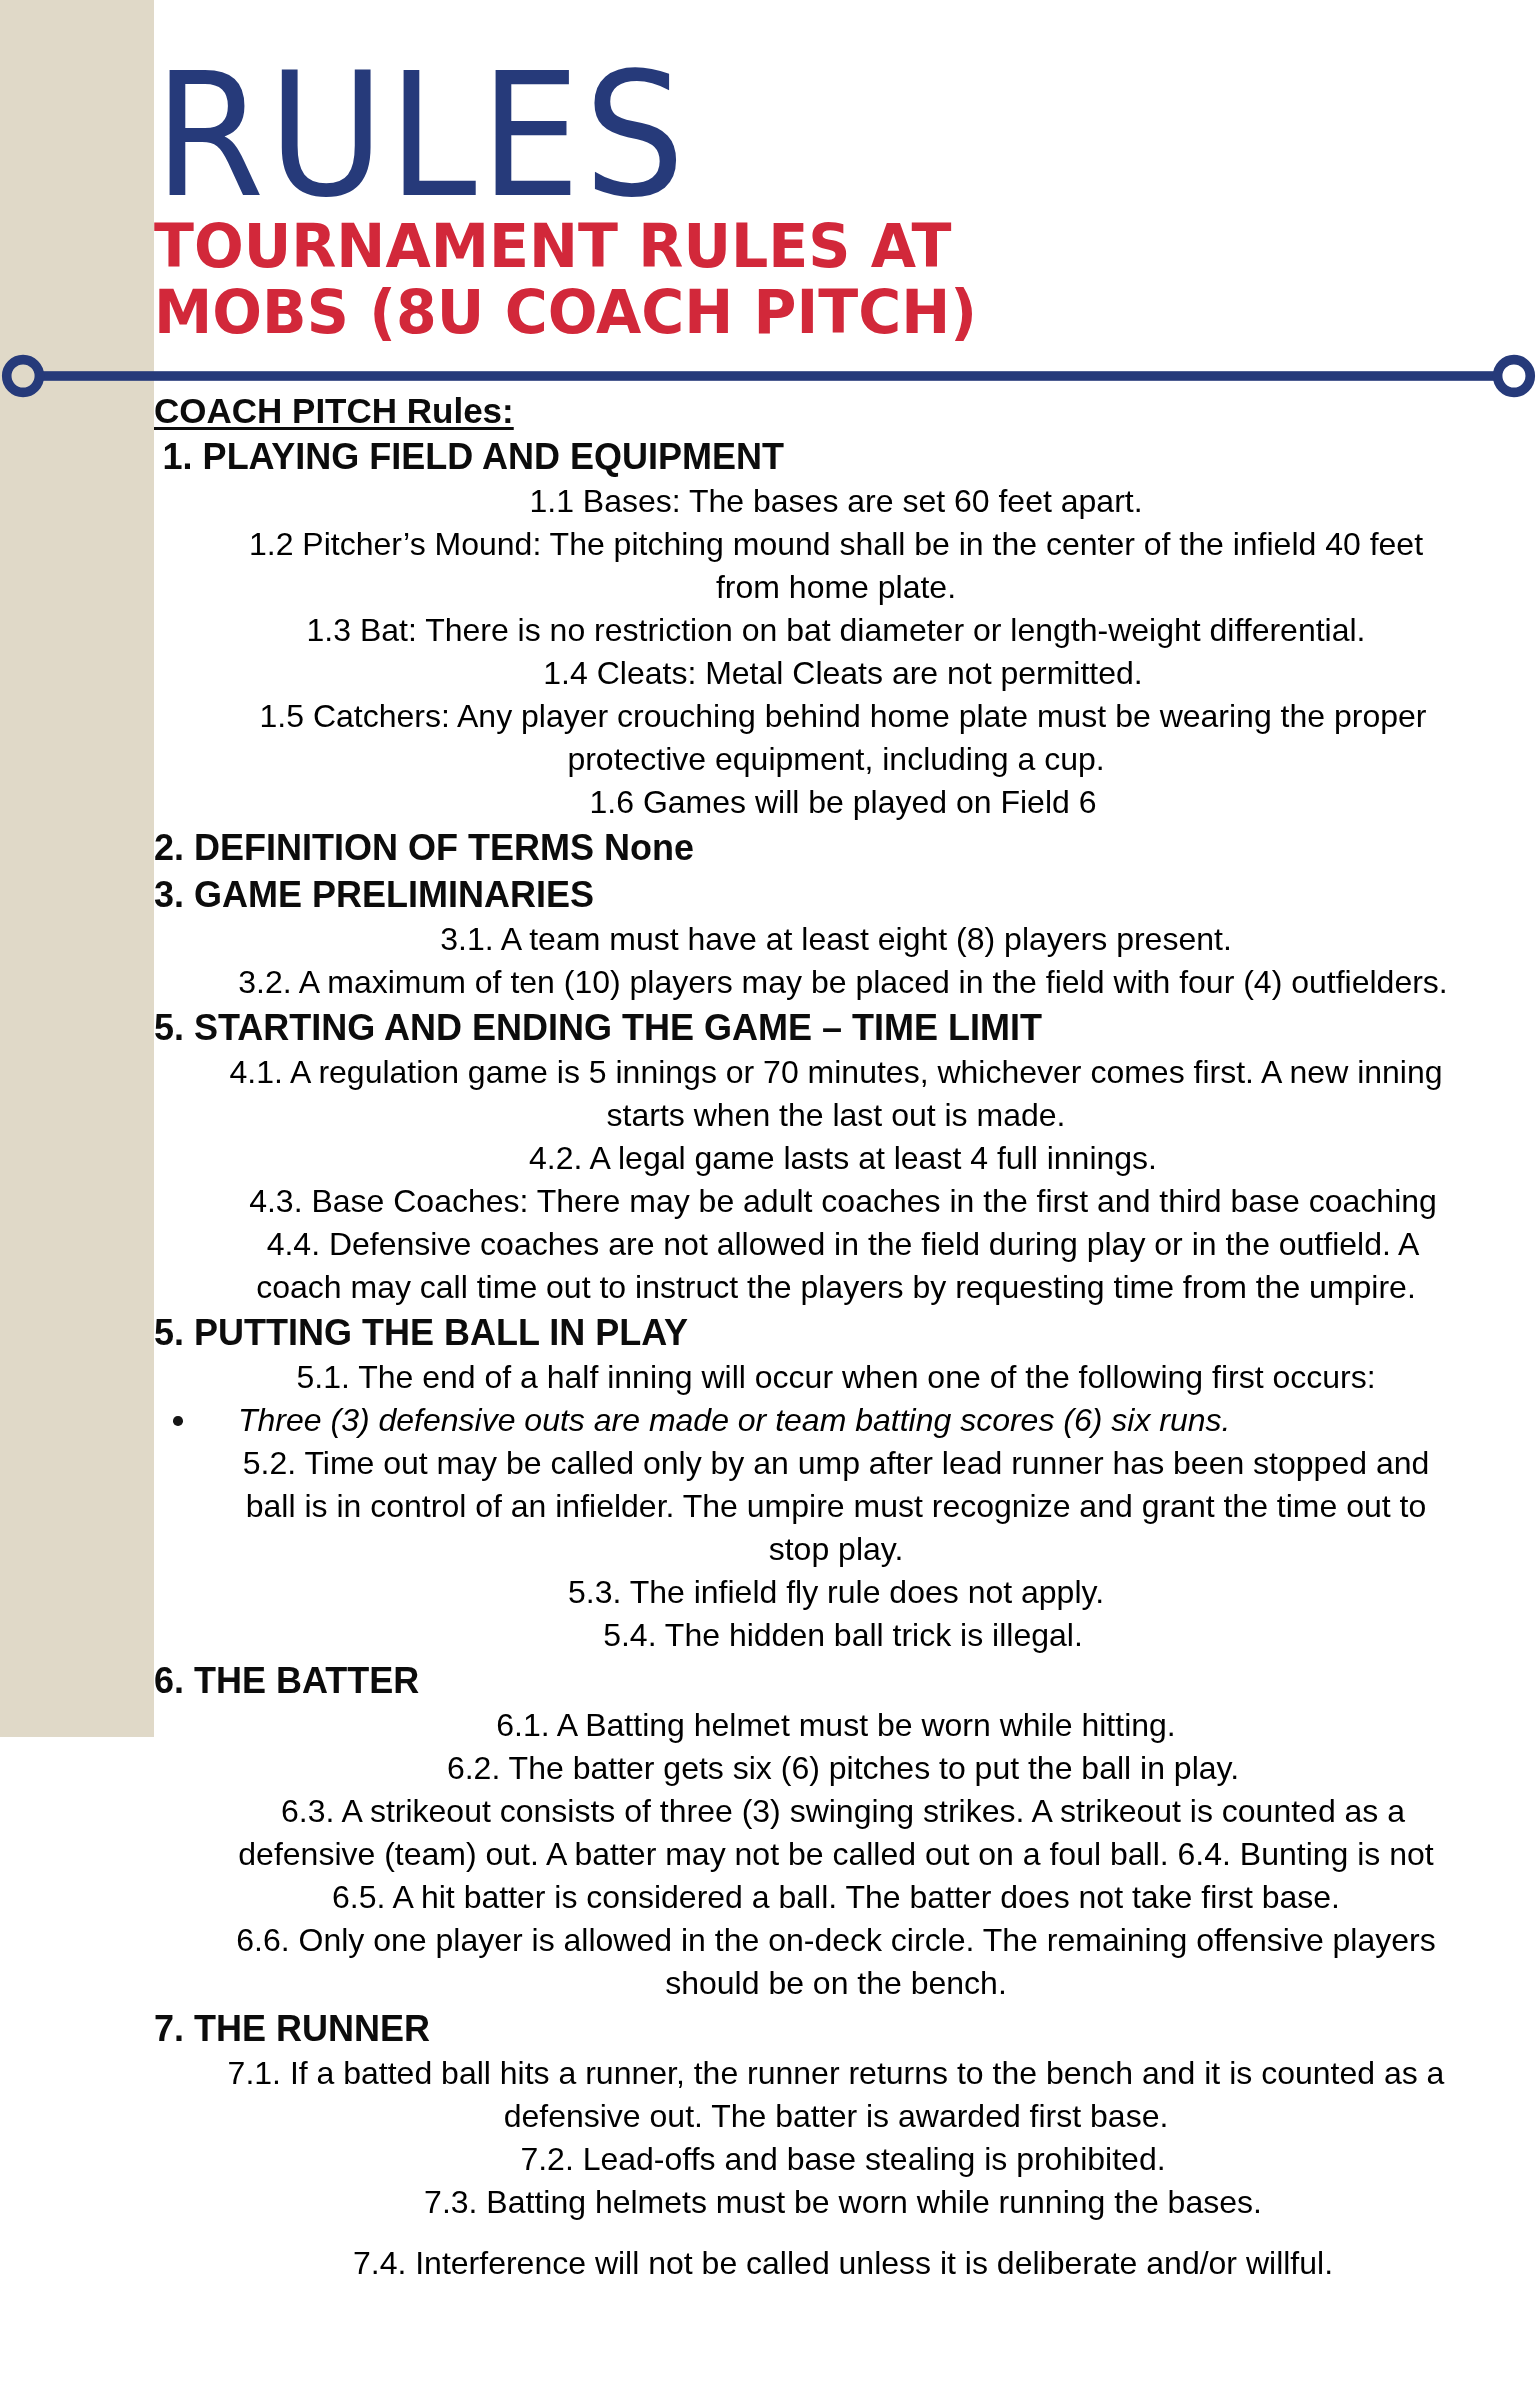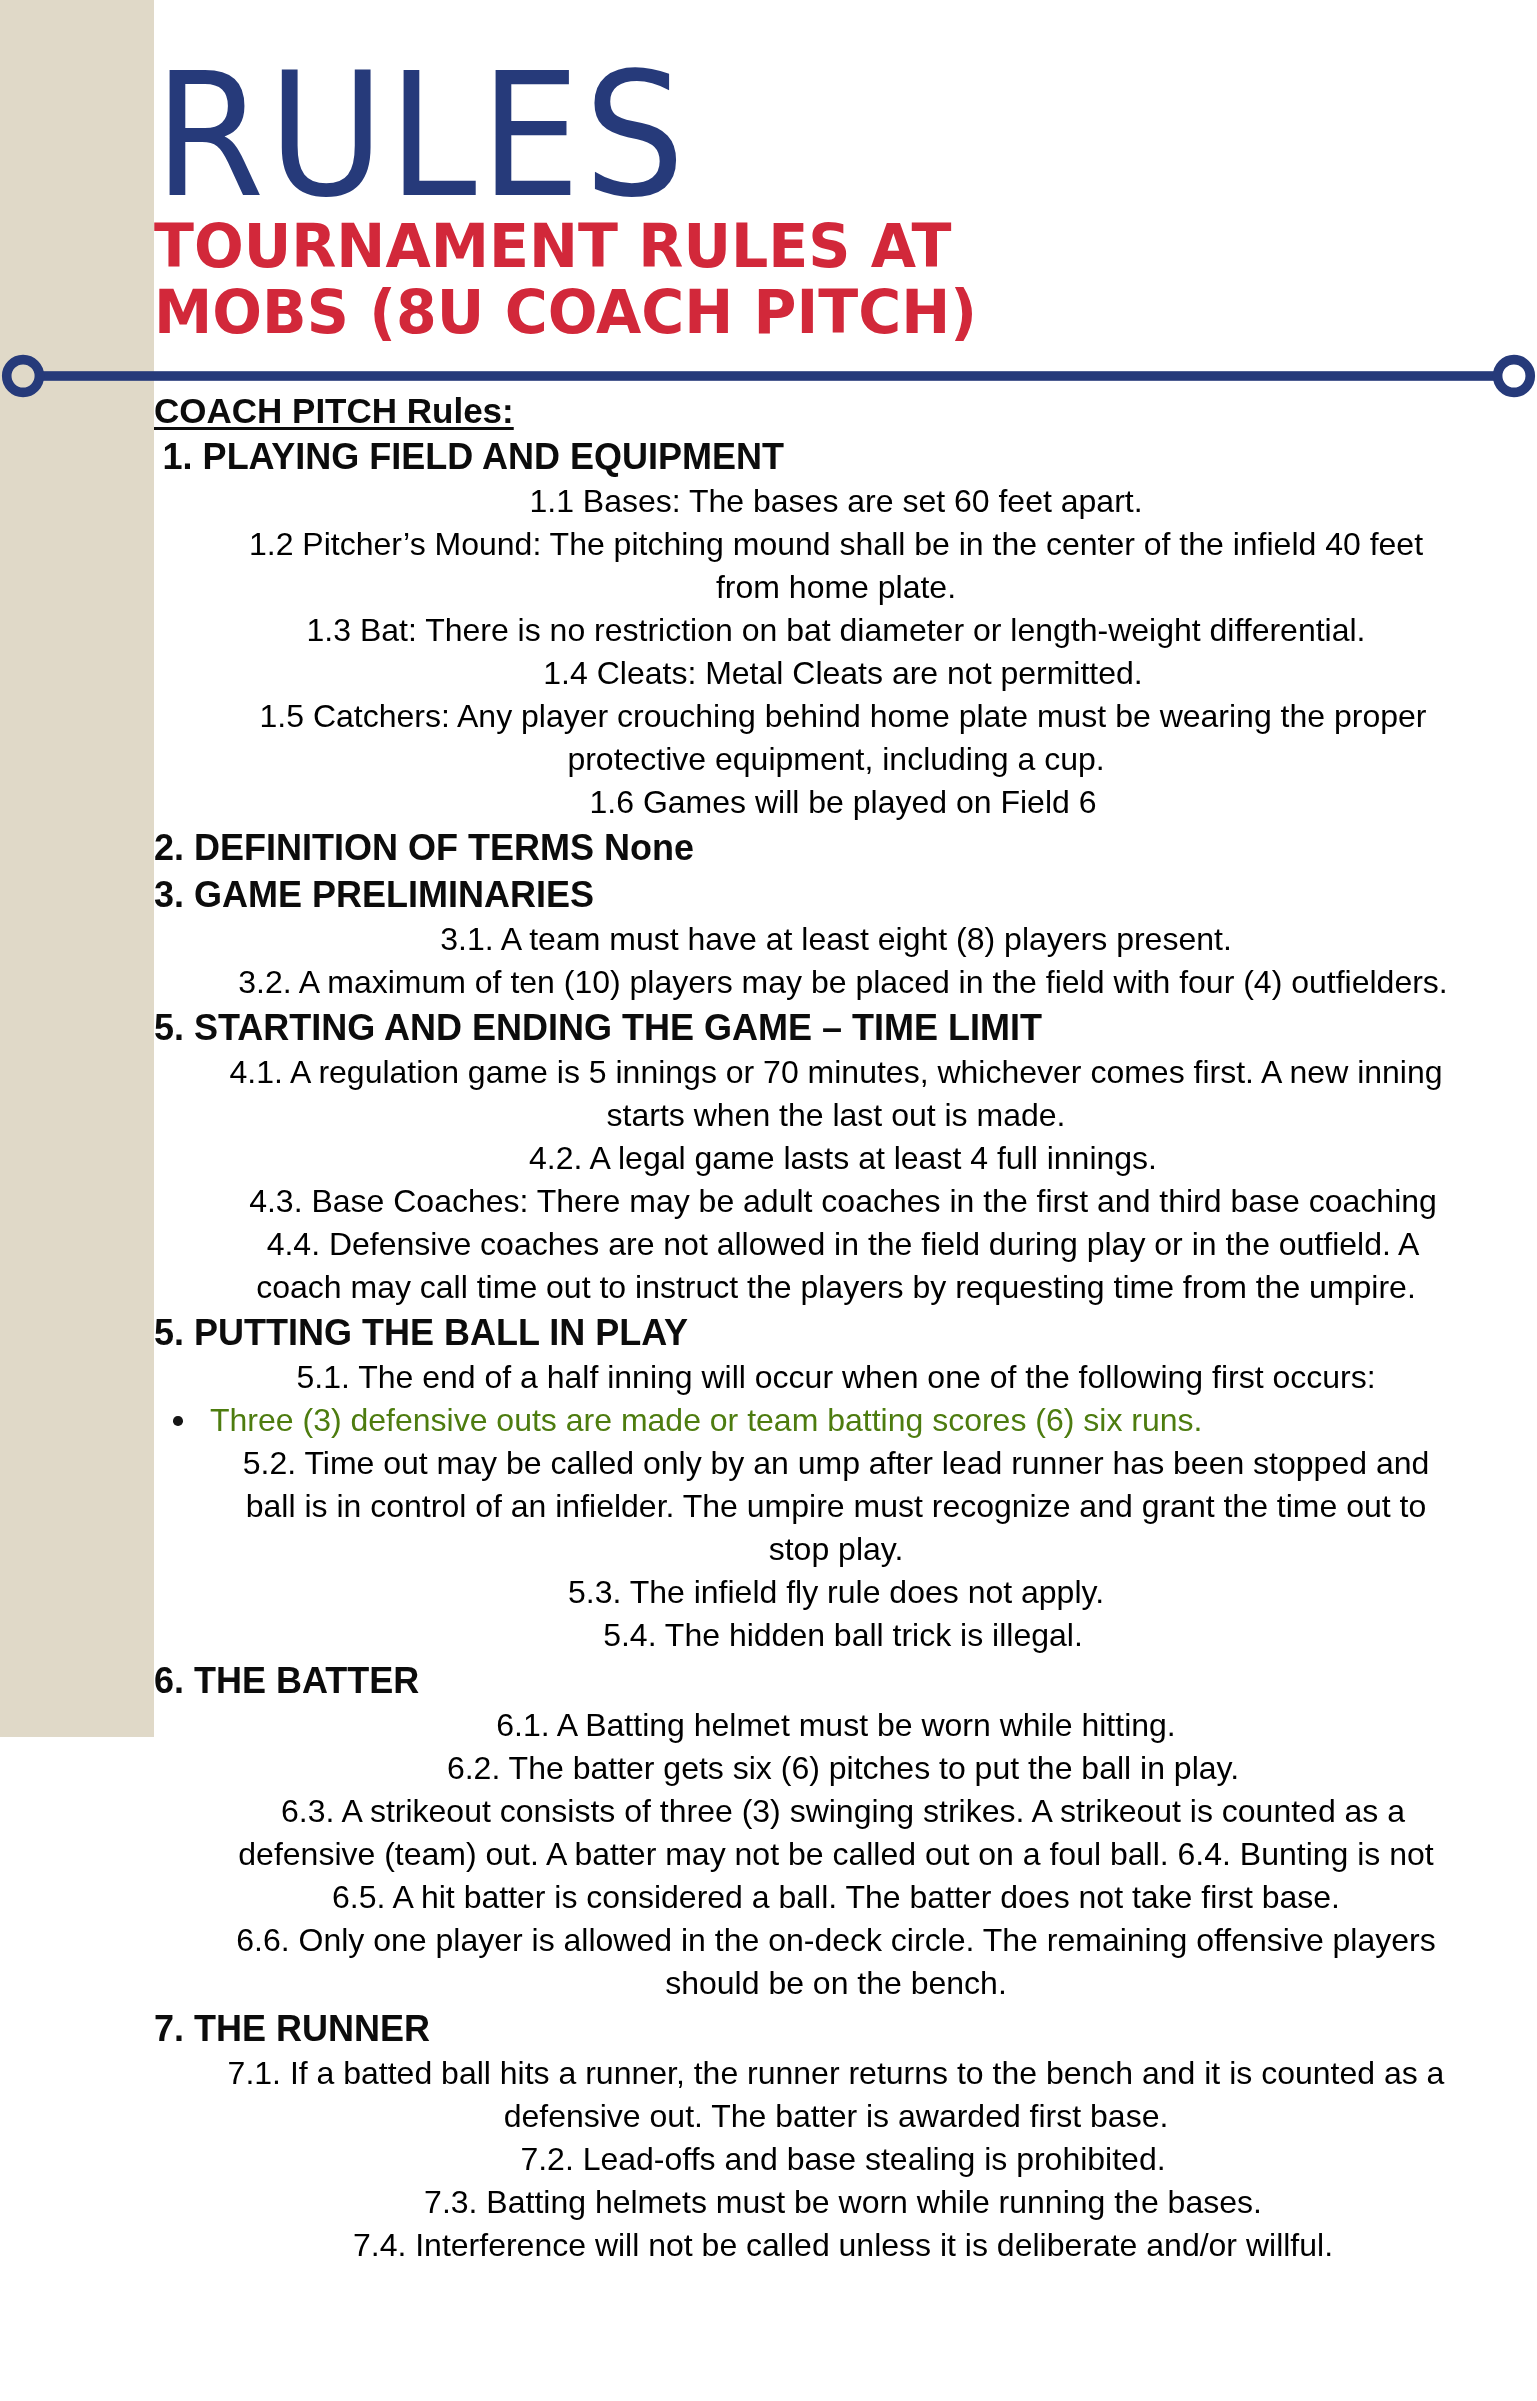--- a/index.html
+++ b/index.html
@@ -50,21 +50,21 @@
   }
   .heading.indent { padding-left: 8.6px; }
   .intro {
     font-weight: bold; font-size: 35px; line-height: 44px; height: 44px;
     text-decoration: underline; text-decoration-thickness: 2.9px;
     text-underline-offset: 3.8px;
     white-space: nowrap; color: #0c0c0c;
   }
   .bullet-line {
     font-size: 32px; line-height: 43px; height: 43px; white-space: nowrap;
-    position: relative; padding-left: 56px; color: #4d7c0f;
+    position: relative; padding-left: 84px; color: #000000; font-style: italic;
   }
   .bullet-dot {
     position: absolute; left: 19px; top: 17.3px; width: 9.6px; height: 9.6px;
     border-radius: 50%; background: #151515;
   }
 </style>
 </head>
 <body>
 
 <div class="sidebar"></div>
@@ -141,16 +141,16 @@
     <div class="line" style="display: block;">6.6. Only one player is allowed in the on-deck circle. The remaining offensive players</div>
     <div class="line" style="display: block;">should be on the bench.</div>
   </div>
 
   <div>
     <div class="heading" style="display: block;">7. THE RUNNER</div>
     <div class="line" style="display: block;">7.1. If a batted ball hits a runner, the runner returns to the bench and it is counted as a</div>
     <div class="line" style="display: block;">defensive out. The batter is awarded first base.</div>
     <div class="line indent" style="display: block;"> 7.2. Lead-offs and base stealing is prohibited.</div>
     <div class="line indent" style="display: block;"> 7.3. Batting helmets must be worn while running the bases.</div>
-    <div class="line indent" style="display: block;"> 7.4. Interference will not be called unless it is deliberate and/or willful.</div>
+    <div class="line indent" style="display: block; margin-top: 18px;"> 7.4. Interference will not be called unless it is deliberate and/or willful.</div>
   </div>
 </div>
 
 
 </body></html>

